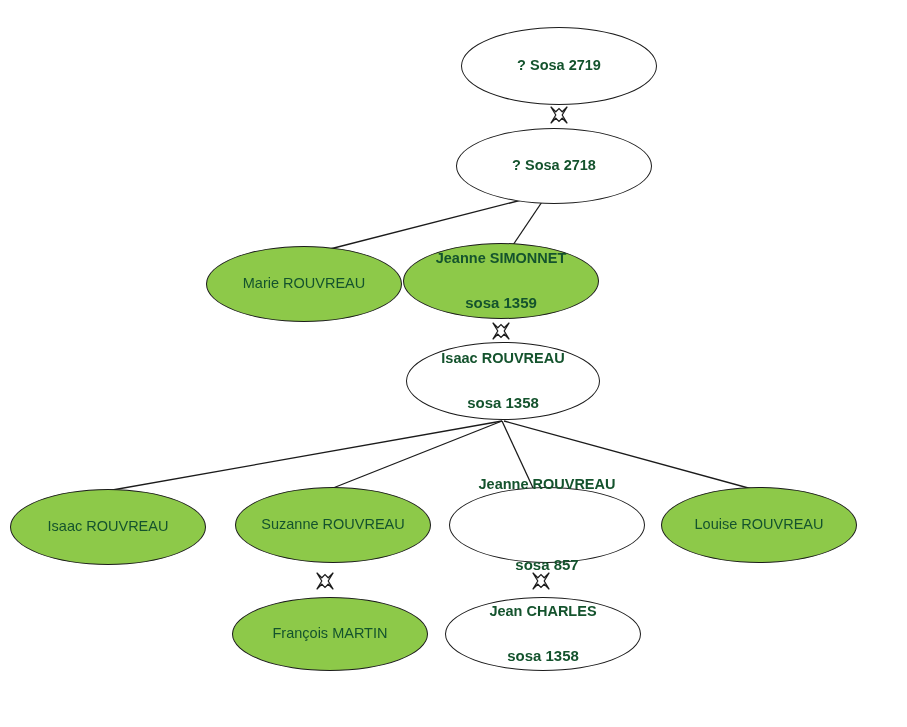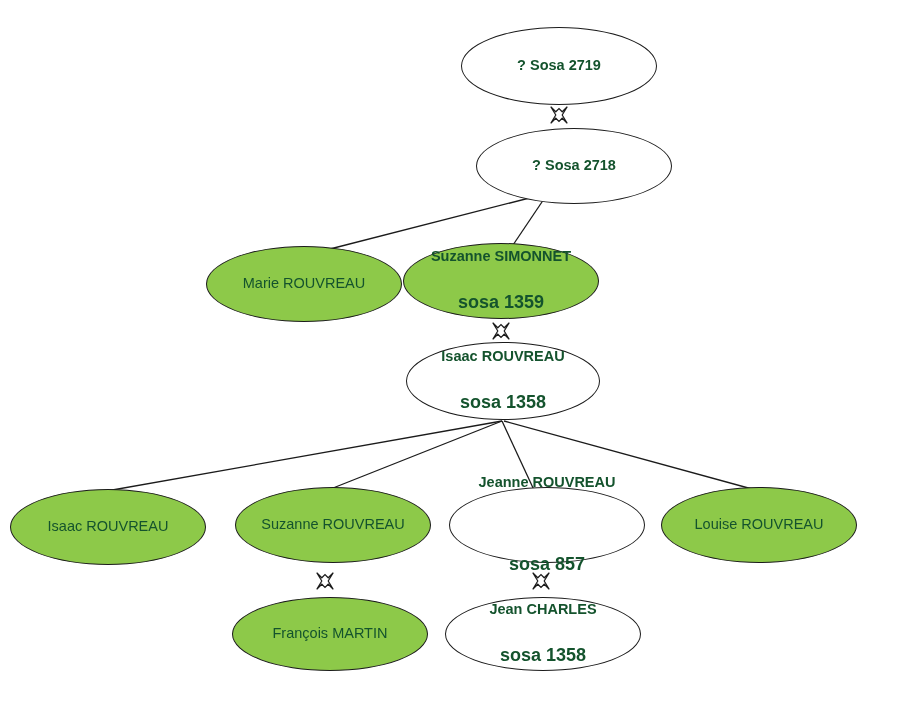--- a/index.html
+++ b/index.html
@@ -43,21 +43,21 @@
     background: #ffffff;
   }
   .node.highlight {
     background: #8DC949;
   }
   .node .line1 {
     font-size: 14.5px;
     white-space: nowrap;
   }
   .node .line2 {
-    font-size: 18px;
+    font-size: 15px;
     white-space: nowrap;
     margin-top: 23px;
   }
   .node.bold .line1,
   .node.bold .line2 {
     font-weight: bold;
   }
   .node.two-line .line1 {
     margin-bottom: 2px;
   }
@@ -77,28 +77,28 @@
       <line x1="548" y1="193" x2="513" y2="245" stroke="#1b1b1b" stroke-width="1.3"></line>
       <line x1="502" y1="421" x2="101" y2="492" stroke="#1b1b1b" stroke-width="1.3"></line>
       <line x1="502" y1="421" x2="328" y2="490" stroke="#1b1b1b" stroke-width="1.3"></line>
       <line x1="502" y1="421" x2="534" y2="490" stroke="#1b1b1b" stroke-width="1.3"></line>
       <line x1="504" y1="421" x2="763" y2="492" stroke="#1b1b1b" stroke-width="1.3"></line>
     </svg>
   <div id="node-layer">
       <div class="node plain bold" style="left: 461px; top: 27px; width: 196px; height: 78px;">
         <div class="line1">?  Sosa 2719</div>
       </div>
-      <div class="node plain bold" style="left: 476px; top: 128px; width: 196px; height: 76px;">
+      <div class="node plain bold" style="left: 456px; top: 128px; width: 196px; height: 76px;">
         <div class="line1">?  Sosa 2718</div>
       </div>
       <div class="node highlight" style="left: 206px; top: 246px; width: 196px; height: 76px;">
         <div class="line1">Marie ROUVREAU</div>
       </div>
       <div class="node highlight bold two-line" style="left: 403px; top: 243px; width: 196px; height: 76px;">
-        <div class="line1">Suzanne SIMONNET</div>
+        <div class="line1">Jeanne SIMONNET</div>
         <div class="line2">sosa 1359</div>
       </div>
       <div class="node plain bold two-line" style="left: 406px; top: 342px; width: 194px; height: 78px;">
         <div class="line1">Isaac ROUVREAU</div>
         <div class="line2">sosa 1358</div>
       </div>
       <div class="node highlight" style="left: 10px; top: 489px; width: 196px; height: 76px;">
         <div class="line1">Isaac ROUVREAU</div>
       </div>
       <div class="node highlight" style="left: 235px; top: 487px; width: 196px; height: 76px;">

